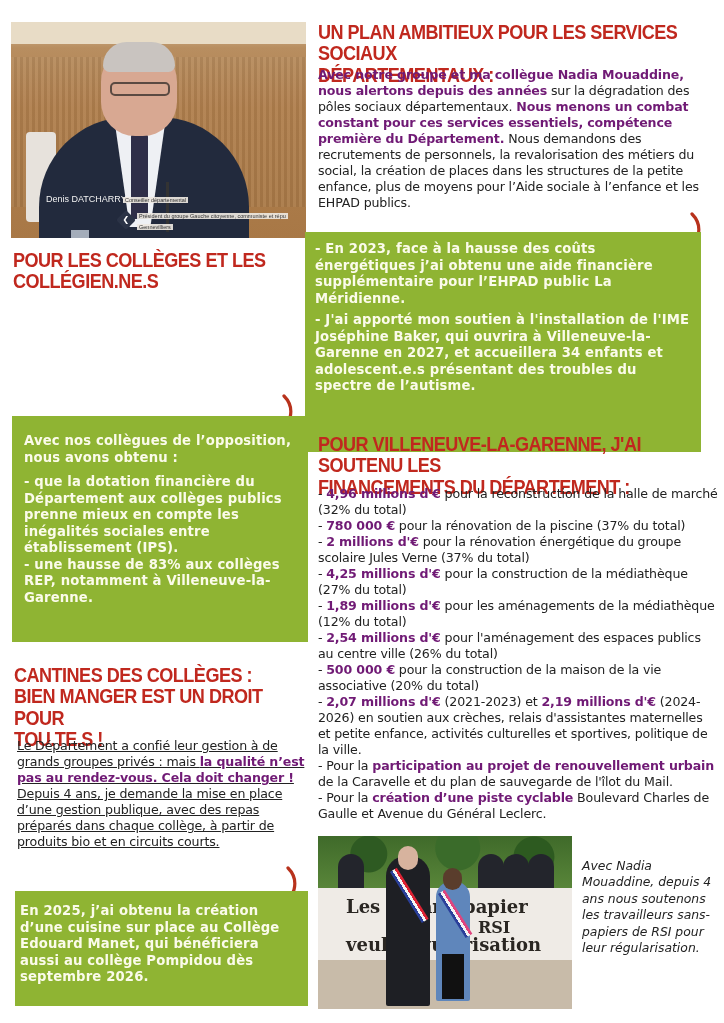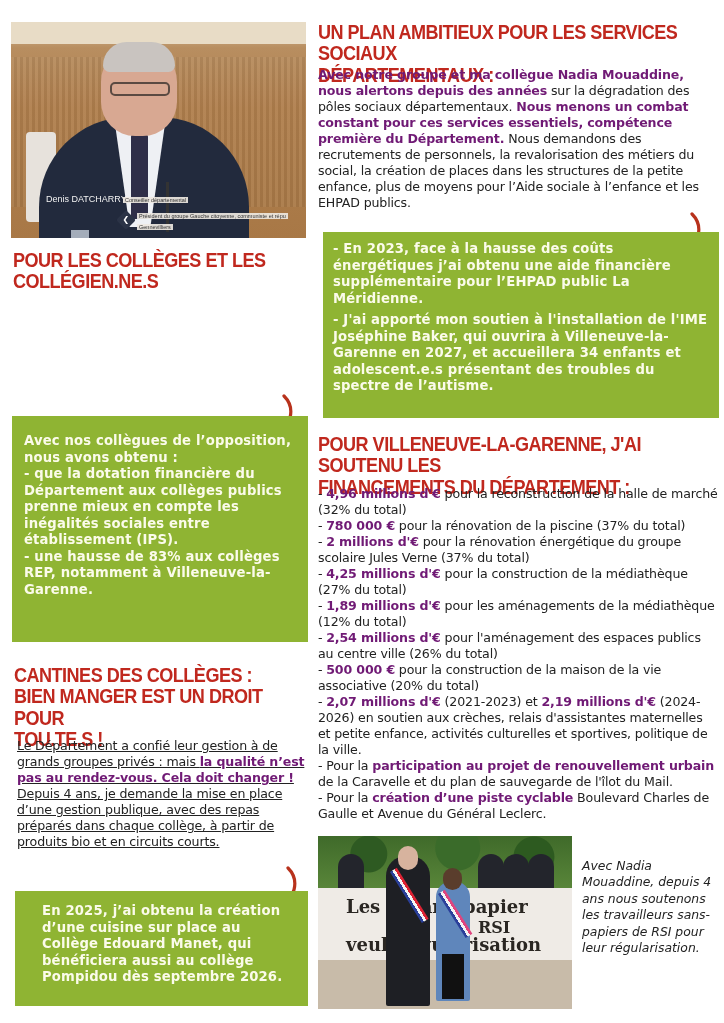--- a/index.html
+++ b/index.html
@@ -90,53 +90,53 @@
   <div>collégien.ne.s</div>
 </div>
 <div class="abs body-text" style="left:15px; top:297px; width:290px;">
   <br>
 </div>
 <svg class="arrow" style="left:262px; top:394px;" width="40" height="52" viewBox="0 0 40 52">
   <path d="M22 2 C34 14 30 34 10 44" stroke="#b8321c" stroke-width="3.2" fill="none" stroke-linecap="round"></path>
   <path d="M6 34 L9 45 L20 43" stroke="#b8321c" stroke-width="3.2" fill="none" stroke-linecap="round" stroke-linejoin="round"></path>
 </svg>
 <div class="abs green" style="left:12px; top:416px; width:296px; height:226px; padding:17px 11px 0 12px;">
-  <p style="">Avec nos collègues de l’opposition, nous avons obtenu :</p>
+  <p style="margin-bottom:8px">Avec nos collègues de l’opposition, nous avons obtenu :</p>
   <p>- que la dotation financière du Département aux collèges publics prenne mieux en compte les inégalités sociales entre établissement (IPS).</p>
   <p>- une hausse de 83% aux collèges REP, notamment à Villeneuve-la-Garenne.</p>
 </div>
 
 <div class="abs heading" style="left:14px; top:664px; font-size:21px; width:340px;">
   <div>Cantines des collèges :</div>
   <div>bien manger est un droit pour</div>
   <div>tou.te.s !</div>
 </div>
 <div class="abs body-text" style="left:17px; top:738px; width:290px;text-decoration:underline;">
   <span>Le Département a confié leur gestion à de grands groupes privés : mais </span><b>la qualité n’est pas au rendez-vous. Cela doit changer !</b><span> Depuis 4 ans, je demande la mise en place d’une gestion publique, avec des repas préparés dans chaque collège, à partir de produits bio et en circuits courts.</span>
 </div>
 <svg class="arrow" style="left:266px; top:866px;" width="40" height="52" viewBox="0 0 40 52">
   <path d="M22 2 C34 14 30 34 10 44" stroke="#b8321c" stroke-width="3.2" fill="none" stroke-linecap="round"></path>
   <path d="M6 34 L9 45 L20 43" stroke="#b8321c" stroke-width="3.2" fill="none" stroke-linecap="round" stroke-linejoin="round"></path>
 </svg>
-<div class="abs green" style="left:15px; top:891px; width:293px; height:115px; padding:12px 10px 0 27px;">
+<div class="abs green" style="left:15px; top:891px; width:293px; height:115px; padding:12px 10px 0 5px;">
   <p>En 2025, j’ai obtenu la création  d’une cuisine sur place au Collège Edouard Manet, qui bénéficiera aussi au collège Pompidou dès septembre 2026.</p>
 </div>
 
 <div class="abs heading" style="left:318px; top:21px; font-size:21px; width:470px;">
   <div>Un plan ambitieux pour les services sociaux</div>
   <div>départementaux :</div>
 </div>
 <div class="abs body-text" style="left:318px; top:67px; width:400px;">
   <b>Avec notre groupe et ma collègue Nadia Mouaddine, nous alertons depuis des années</b><span> sur la dégradation des pôles sociaux départementaux. </span><b>Nous menons un combat constant pour ces services essentiels, compétence première du Département.</b><span> Nous demandons des recrutements de personnels, la revalorisation des métiers du social, la création de places dans les structures de la petite enfance, plus de moyens pour l’Aide sociale à l’enfance et les EHPAD publics.</span>
 </div>
 <svg class="arrow" style="left:670px; top:212px;" width="40" height="52" viewBox="0 0 40 52">
   <path d="M22 2 C34 14 30 34 10 44" stroke="#b8321c" stroke-width="3.2" fill="none" stroke-linecap="round"></path>
   <path d="M6 34 L9 45 L20 43" stroke="#b8321c" stroke-width="3.2" fill="none" stroke-linecap="round" stroke-linejoin="round"></path>
 </svg>
-<div class="abs green" style="left:323px; top:232px; width:396px; height:186px; padding:9px 10px 0 10px;">
+<div class="abs green" style="left:305px; top:232px; width:396px; height:220px; padding:9px 10px 0 10px;">
   <p style="margin-bottom:5px">- En 2023, face à la hausse des coûts énergétiques j’ai obtenu une aide financière supplémentaire pour l’EHPAD public La Méridienne.</p>
   <p>- J'ai apporté mon soutien à l'installation de l'IME Joséphine Baker, qui ouvrira à Villeneuve-la-Garenne en 2027, et accueillera 34 enfants et adolescent.e.s présentant des troubles du spectre de l’autisme.</p>
 </div>
 
 <div class="abs heading" style="left:318px; top:433px; font-size:21px; width:470px;">
   <div>Pour Villeneuve-la-Garenne, j'ai soutenu les</div>
   <div>financements du Département :</div>
 </div>
 <div class="abs body-text" style="left:318px; top:486px; width:400px;">
   <div><span>- </span><b>4,96 millions d'€</b><span> pour la reconstruction de la halle de marché (32% du total)</span></div>

